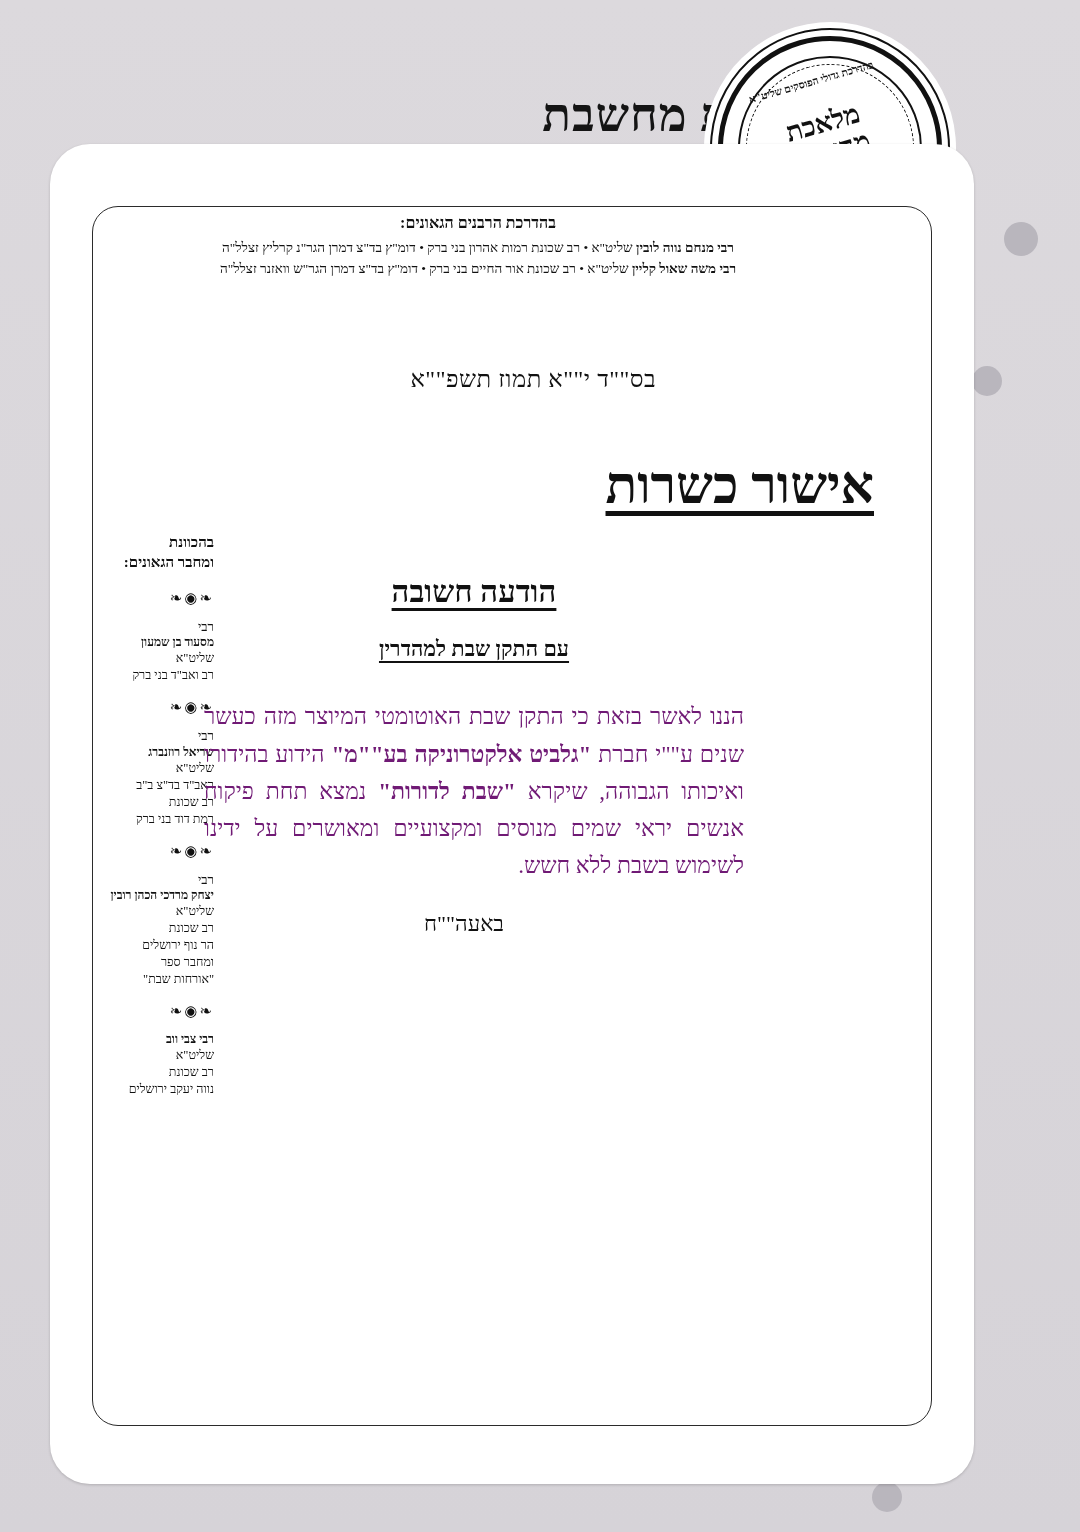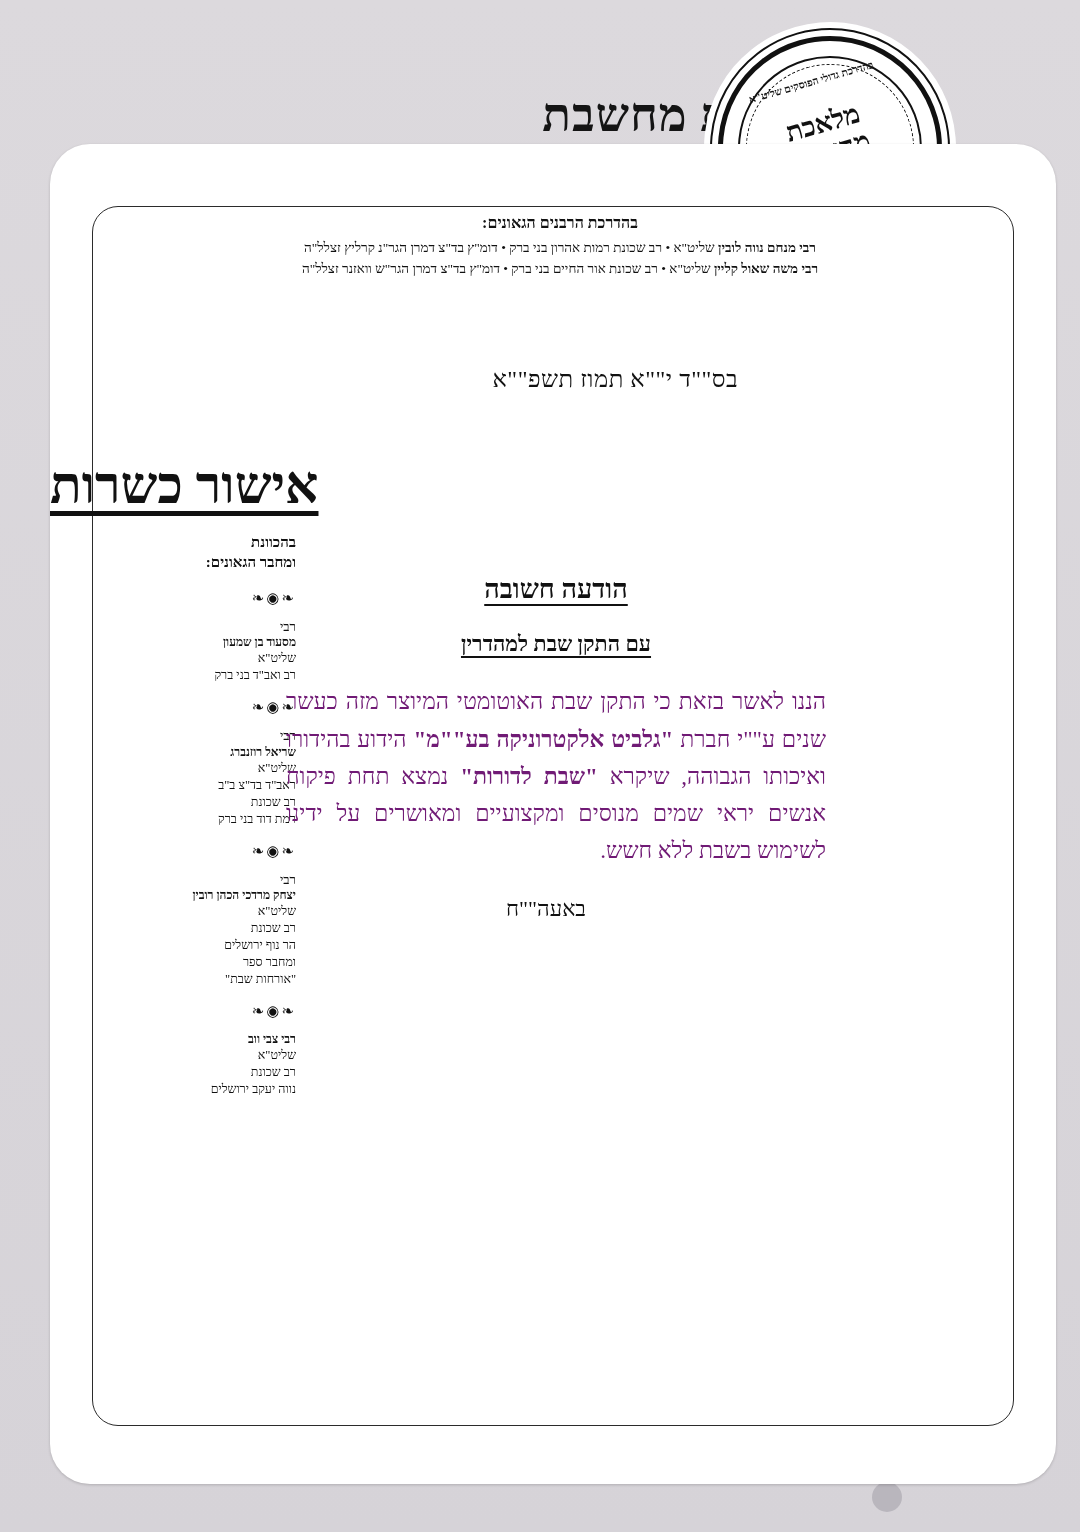--- a/index.html
+++ b/index.html
@@ -114,21 +114,21 @@
     text-align: center;
     font-size: 16px;
     color: #111;
   }
 
   
   .sheet {
     position: absolute;
     top: 144px;
     left: 50px;
-    width: 1006px;
+    width: 924px;
     height: 1340px;
     background: #ffffff;
     border-radius: 40px;
     box-shadow: 0 1px 3px rgba(0,0,0,.18);
   }
   .sheet-inner-border {
     position: absolute;
     top: 62px;
     left: 42px;
     right: 42px;
@@ -169,57 +169,57 @@
     color: #111;
     direction: rtl;
     letter-spacing: .5px;
   }
 
   
   .main-title {
     position: absolute;
     top: 312px;
     left: 0;
-    right: 0;
-    text-align: left;
+    right: 16px;
+    text-align: right;
     font-size: 52px;
     font-weight: bold;
     color: #111;
     direction: rtl;
     text-decoration: underline;
     text-underline-offset: 8px;
     padding-right: 84px;
   }
 
   
   .body-col {
     position: absolute;
     top: 430px;
     right: 230px;
     width: 540px;
     direction: rtl;
     text-align: center;
   }
   .notice {
-    font-size: 27px;
+    font-size: 31px;
     font-weight: bold;
     color: #111;
     text-decoration: underline;
     text-underline-offset: 6px;
     margin-bottom: 22px;
   }
   .sub1, .sub2 {
     font-size: 21.5px;
     font-weight: bold;
     color: #111;
     text-decoration: underline;
     text-underline-offset: 5px;
     line-height: 1.6;
   }
-  .sub2 { margin-top: 12px; margin-bottom: 22px; }
+  .sub2 { margin-top: 12px; margin-bottom: 32px; }
   .para {
     font-size: 23px;
     line-height: 1.62;
     color: #701a75;
     text-align: justify;
     text-align-last: right;
   }
   .para b { font-weight: bold; }
   .signoff {
     margin-top: 26px;

